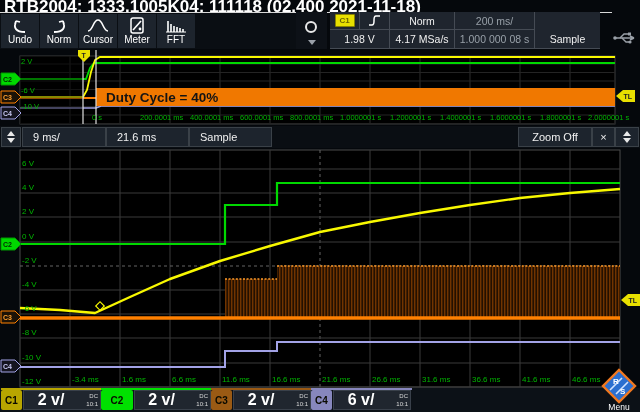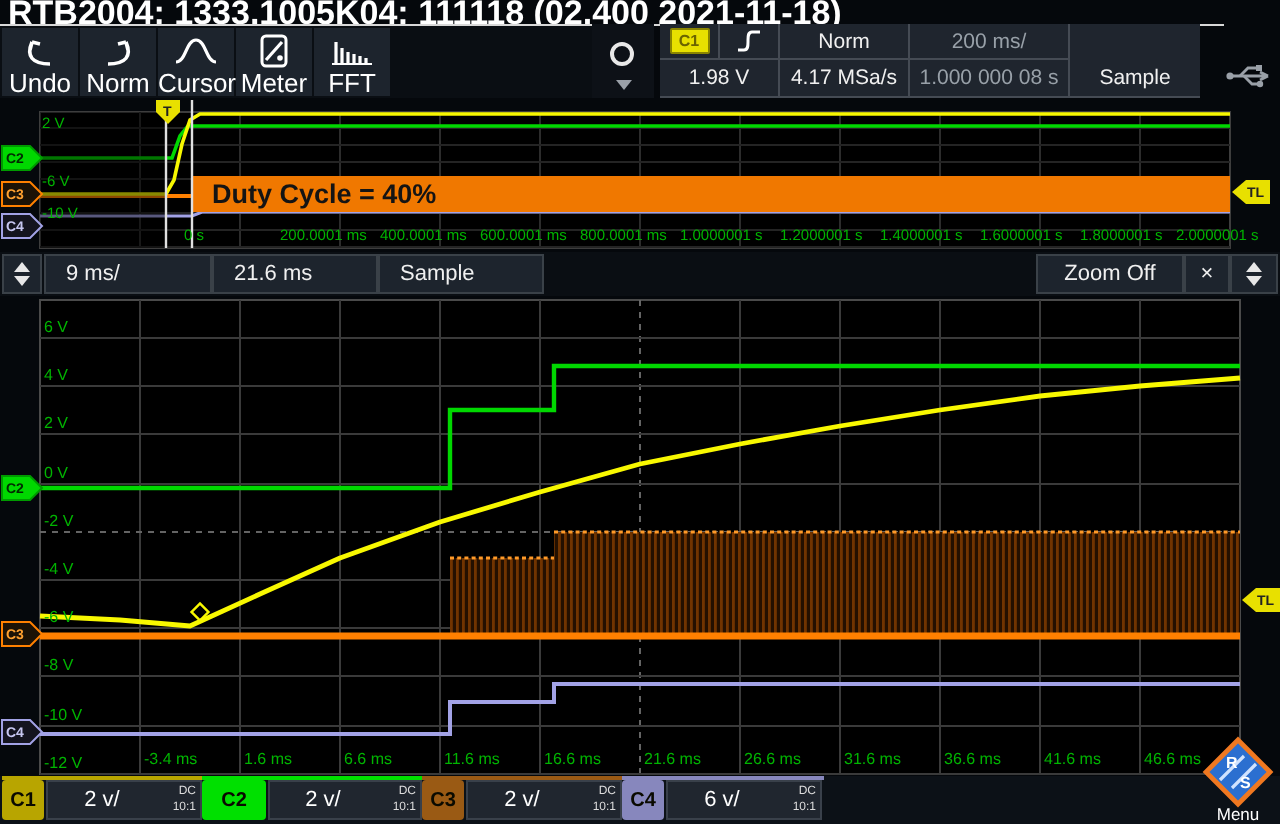--- a/index.html
+++ b/index.html
@@ -6,21 +6,21 @@
   #screen{position:relative;width:640px;height:412px;background:#05080c;overflow:hidden;
           font-family:"Liberation Sans",sans-serif;color:#f0f0f0;}
   .abs{position:absolute;}
   
   #title{left:4px;top:0;height:12px;line-height:13px;font-size:17px;font-weight:bold;color:#fff;white-space:nowrap;}
   #title-rule{left:0;top:12px;width:612px;height:1px;background:#d8d8d8;}
   
   #toolbar{left:0;top:13px;width:296px;height:36px;background:#0a0e13;}
   .tb-btn{position:absolute;top:1px;width:38px;height:34px;background:#1d242d;text-align:center;cursor:pointer;}
   .tb-btn svg{display:block;margin:3px auto 0;}
-  .tb-lbl{font-size:13px;color:#fff;display:block;margin-top:0px;}
+  .tb-lbl{font-size:10px;color:#fff;display:block;margin-top:0px;}
   
   #knob{left:296px;top:12px;width:31px;height:37px;background:#0d1117;}
   #knob .ring{position:absolute;left:9px;top:9px;width:8px;height:8px;border:2.5px solid #e8e8e8;border-radius:50%;}
   #knob .tri{position:absolute;left:12px;top:28px;width:0;height:0;border-left:4px solid transparent;border-right:4px solid transparent;border-top:5px solid #9aa0a8;}
   
   #trigpanel{left:330px;top:12px;width:270px;height:37px;background:#1f252e;display:grid;
      grid-template-columns:30px 30px 65px 80px 65px;grid-template-rows:18px 19px;}
   .tp-cell{border-right:1px solid #454b54;border-bottom:1px solid #454b54;display:flex;align-items:center;justify-content:center;
      font-size:10.5px;color:#f0f0f0;overflow:hidden;}
   .tp-cell.last{border-right:none;}
@@ -39,21 +39,21 @@
   .spin{flex-direction:column;justify-content:center;align-items:center;gap:2px;}
   .tri-up{width:0;height:0;border-left:4px solid transparent;border-right:4px solid transparent;border-bottom:5px solid #e8e8e8;}
   .tri-dn{width:0;height:0;border-left:4px solid transparent;border-right:4px solid transparent;border-top:5px solid #e8e8e8;}
   
   #chbar{left:0;top:388px;width:640px;height:24px;background:#0c1117;}
   .ch-strip{position:absolute;top:0;height:2px;}
   .ch-badge{position:absolute;top:2px;height:20px;border-radius:2px;color:#0a0a00;font-weight:bold;font-size:10px;
      display:flex;align-items:center;justify-content:center;cursor:pointer;}
   .ch-cell{position:absolute;top:2px;height:20px;background:#20262f;border:1px solid #39404a;box-sizing:border-box;cursor:pointer;}
   .ch-scale{position:absolute;left:0;right:22px;top:0;bottom:0;display:flex;align-items:center;justify-content:center;
-     font-size:11px;color:#fff;}
+     font-size:16px;color:#fff;font-weight:bold;}
   .ch-probe{position:absolute;right:2px;top:1px;text-align:right;font-size:6px;line-height:8px;color:#ddd;}
   #menu{left:600px;top:368px;width:38px;height:44px;text-align:center;cursor:pointer;}
   #menu .mlabel{position:absolute;left:0;right:0;bottom:0;font-size:8.5px;color:#fff;}
 </style>
 </head>
 <body>
 
 <div id="screen">
 
   <div class="abs" id="title">RTB2004; 1333.1005K04; 111118 (02.400 2021-11-18)</div>

